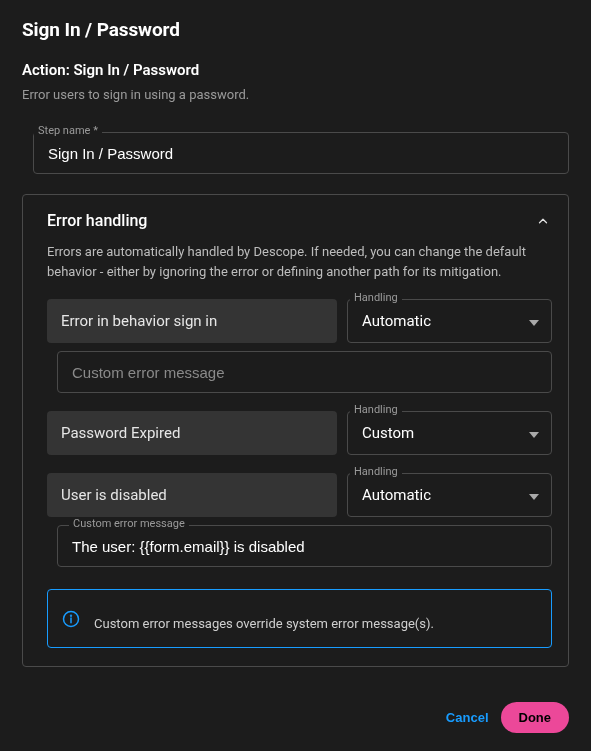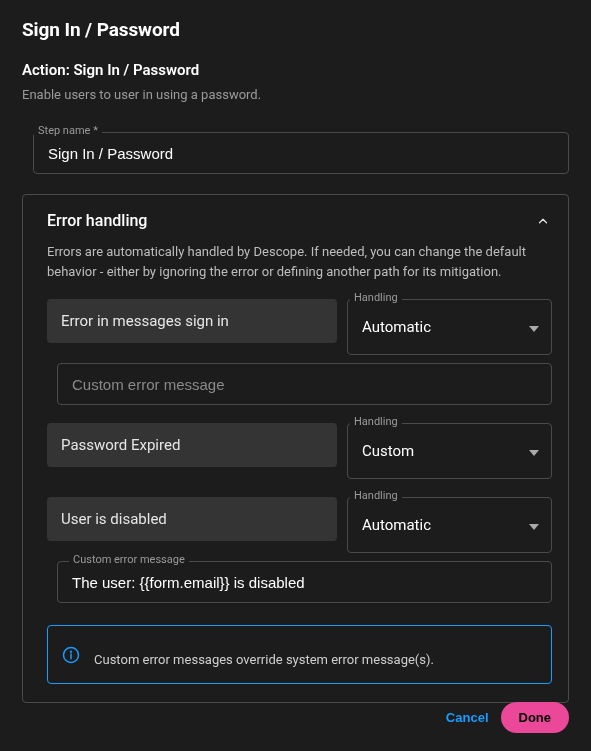--- a/index.html
+++ b/index.html
@@ -119,21 +119,21 @@
     top: -8px;
     left: 3px;
     background: #1c1c1c;
     padding: 0 4px;
     font-size: 11px;
     color: #9a9a9a;
     z-index: 2;
   }
   .select-box {
     width: 100%;
-    height: 56px;
+    height: 44px;
     background: #1c1c1c;
     border: 1px solid #4a4a4a;
     border-radius: 4px;
     display: flex;
     align-items: center;
     justify-content: space-between;
     padding: 0 12px 0 14px;
     font-size: 15px;
     color: #fff;
     cursor: pointer;
@@ -202,41 +202,41 @@
     padding: 8px 18px;
     cursor: pointer;
   }
 </style>
 </head>
 <body>
 
 <div class="page-title">Sign In / Password</div>
 
 <div class="action-title">Action: Sign In / Password</div>
-<div class="action-desc">Enable users to user in using a password.</div>
+<div class="action-desc">Error users to sign in using a password.</div>
 
 <div class="field-wrap">
   <div class="floating-label">Step name *</div>
   <input class="text-input" type="text" value="Sign In / Password" style="">
 </div>
 
 <div class="panel">
   <div class="panel-header">
     <div class="panel-title">Error handling</div>
     <div class="chevron">
       <svg width="14" height="14" viewBox="0 0 24 24" fill="none" stroke-width="2.2" stroke-linecap="round" stroke-linejoin="round">
           <polyline points="6 15 12 9 18 15"></polyline>
         </svg>
     </div>
   </div>
   <div class="panel-desc">Errors are automatically handled by Descope. If needed, you can change the default behavior - either by ignoring the error or defining another path for its mitigation.</div>
 
   <div class="error-block">
     <div class="row">
-      <div class="error-name-box">Error in messages sign in</div>
+      <div class="error-name-box">Error in behavior sign in</div>
       <div class="select-wrap">
         <div class="select-label">Handling</div>
         <div class="select-box">
           <span>Automatic</span>
           <span class="tri"><svg width="10" height="6" viewBox="0 0 10 6">
                 <path d="M0 0 L10 0 L5 6 Z"></path>
               </svg></span>
         </div>
       </div>
     </div>

